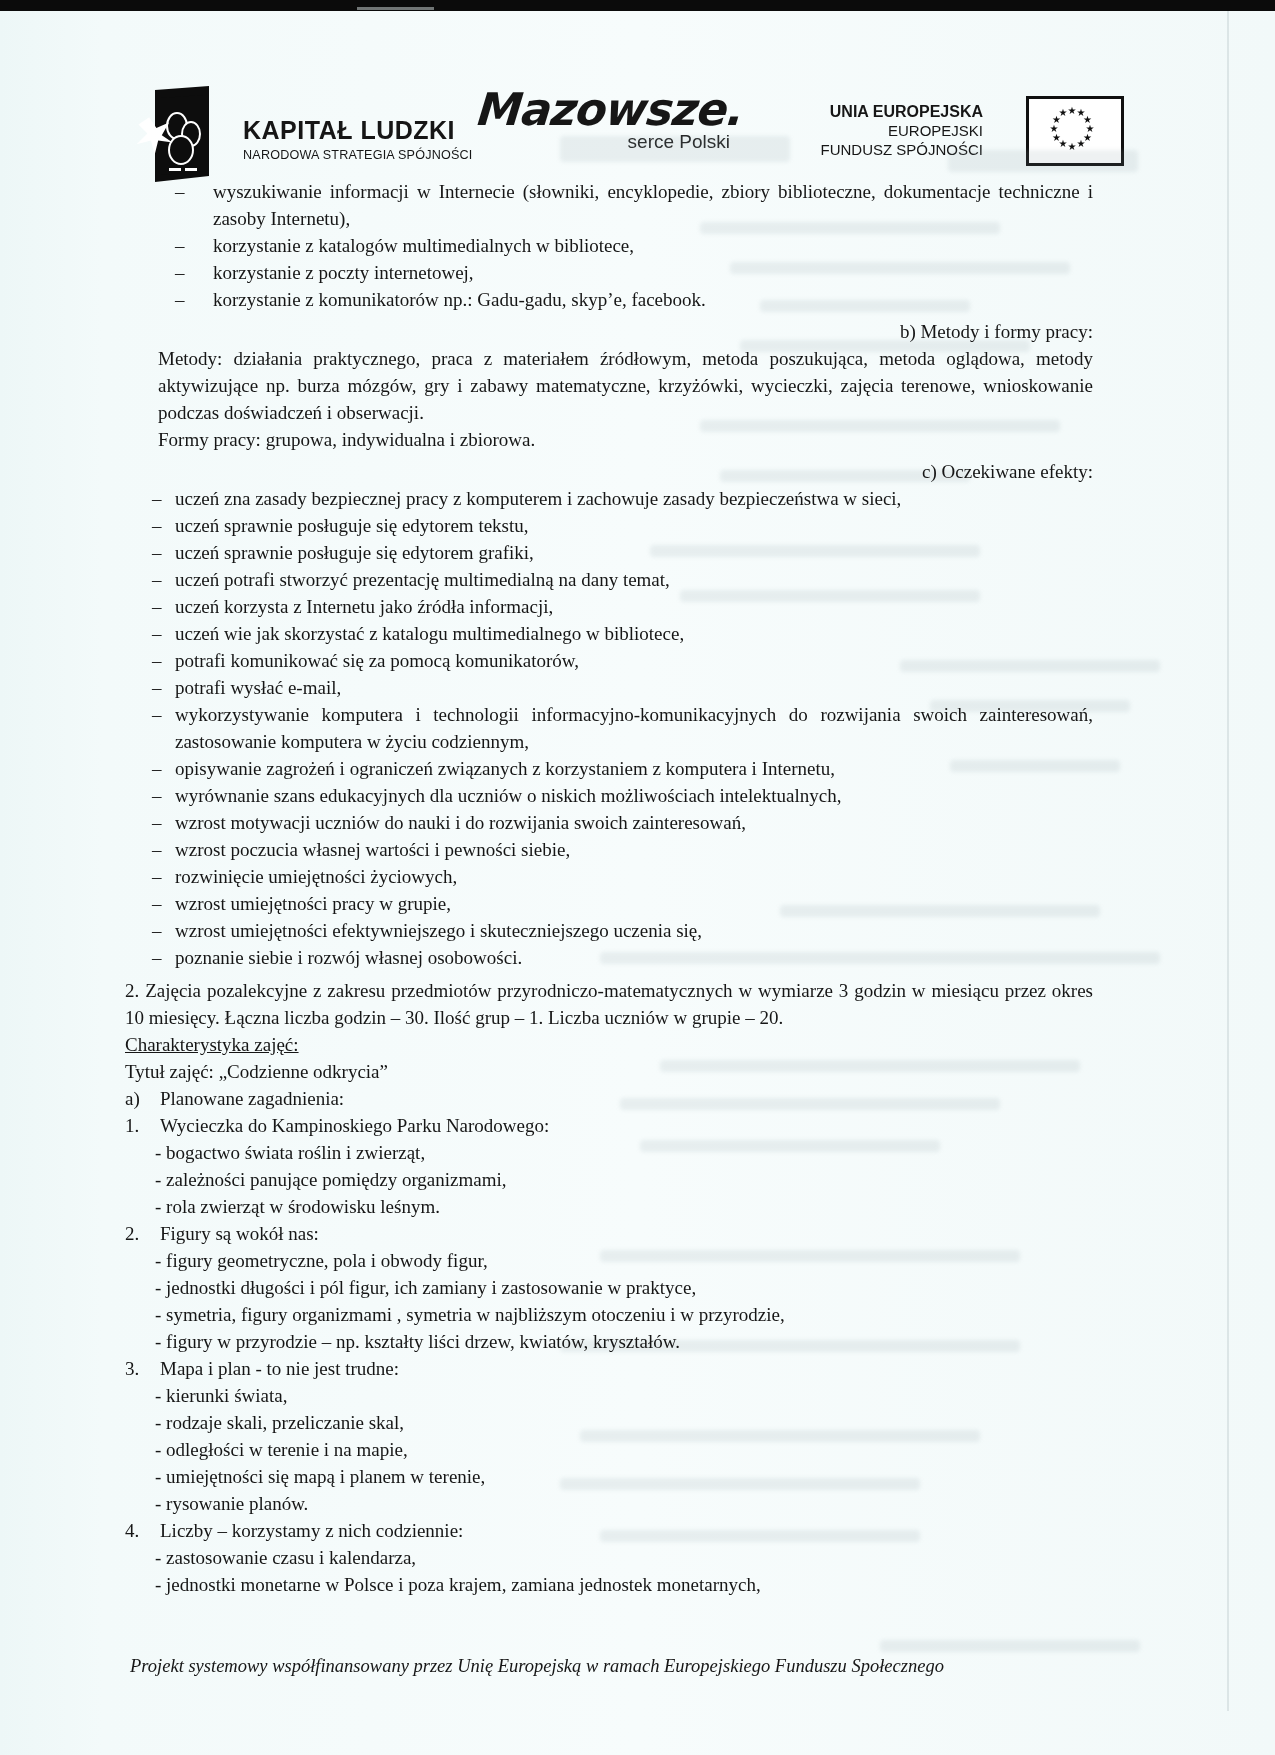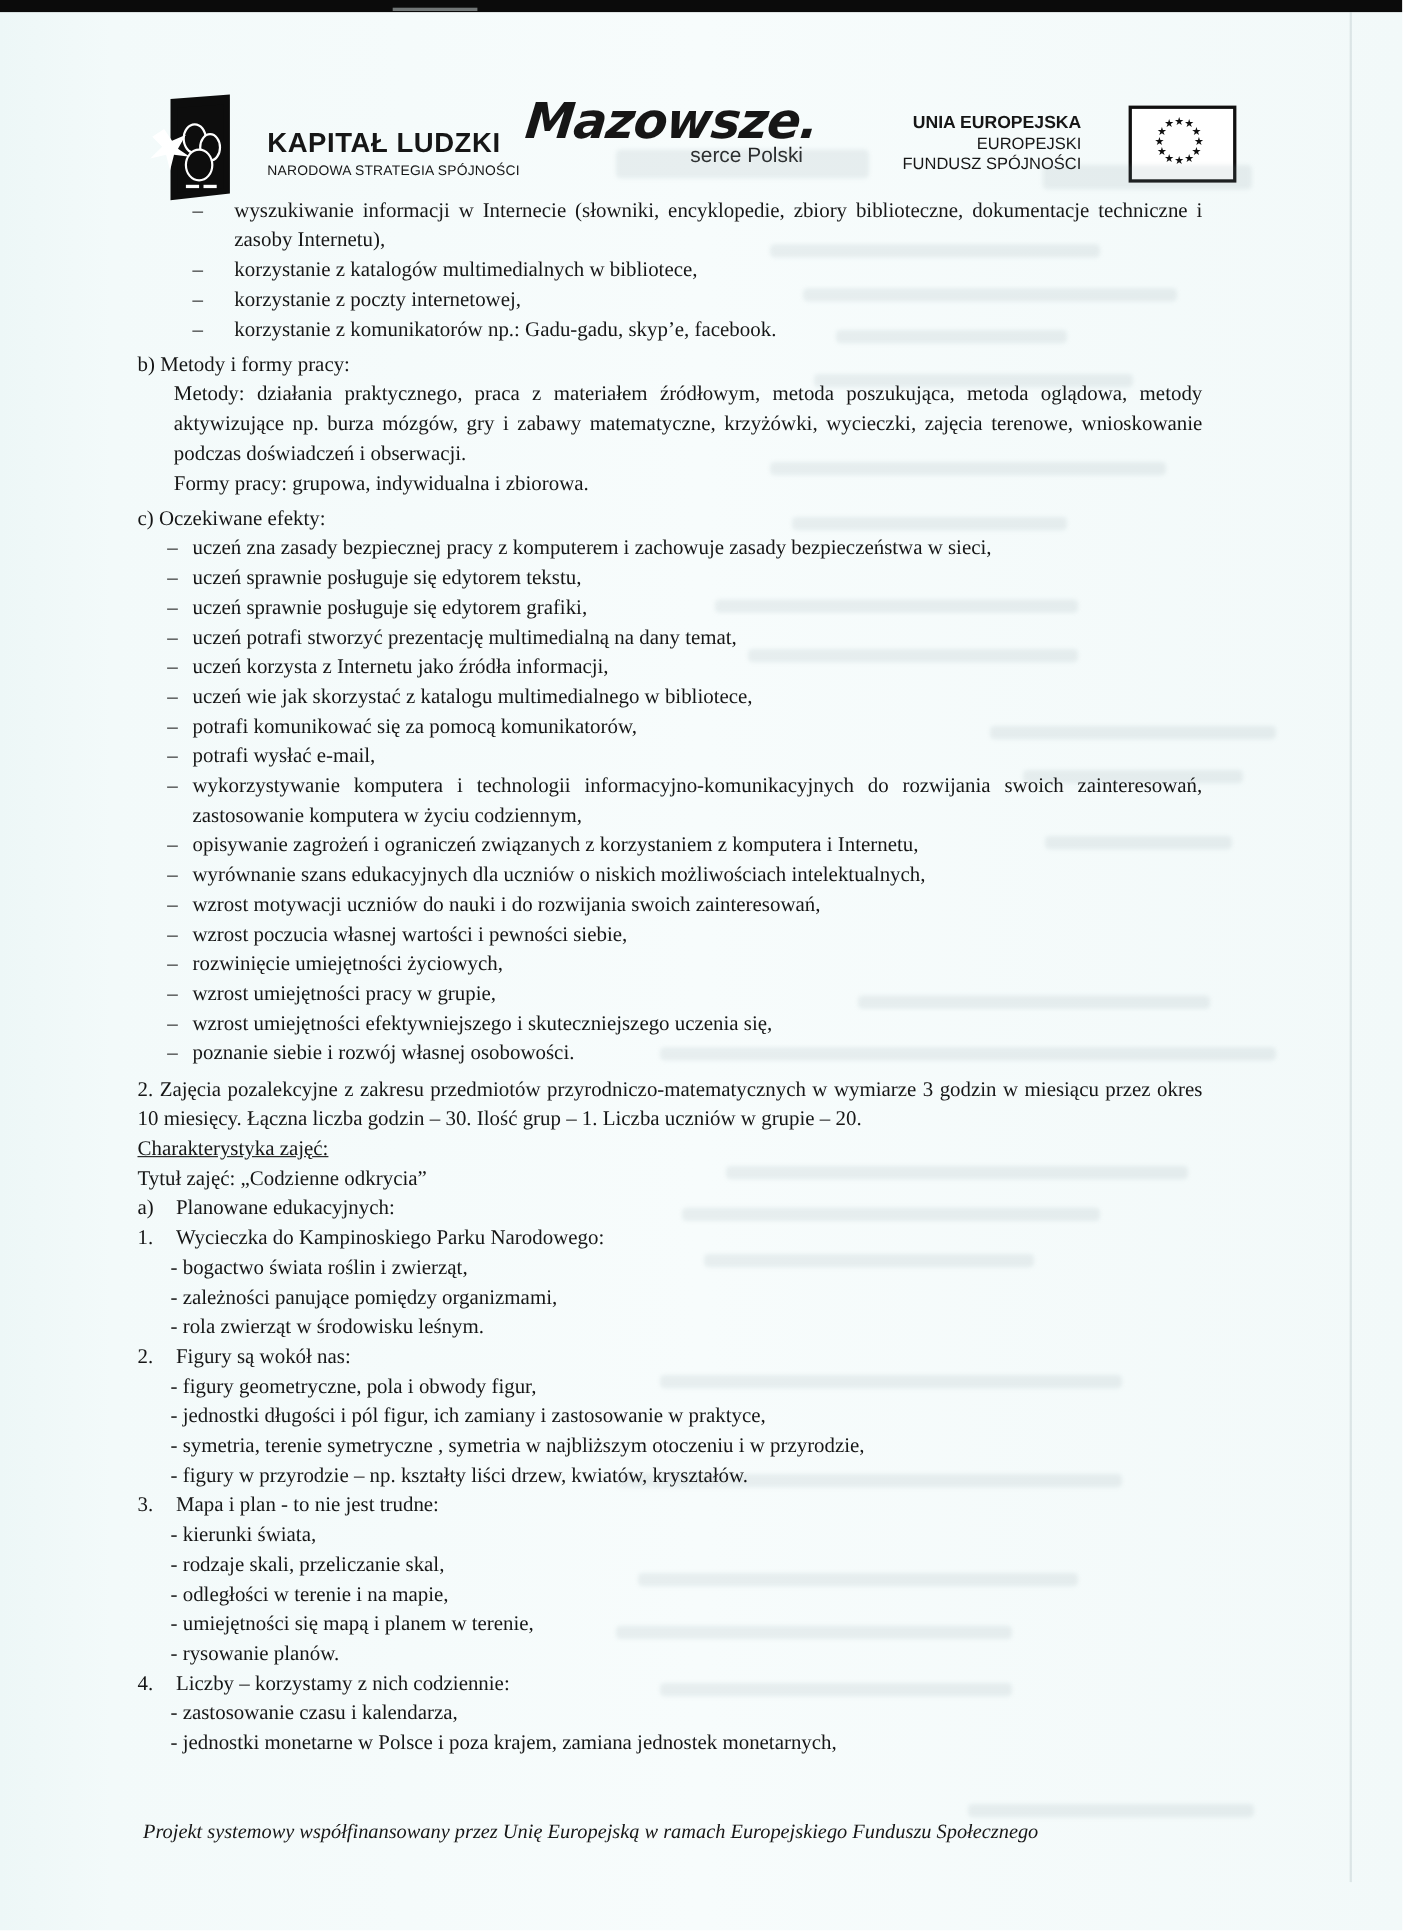--- a/index.html
+++ b/index.html
@@ -32,21 +32,21 @@
   .eu-flag { margin-left:20px; width:92px; height:64px; border:3px solid #101010; background:#fff; }
 
   
   .content { position:absolute; left:125px; top:178px; width:968px; font-size:19px; line-height:27px; z-index:2; }
   .li { position:relative; text-align:justify; }
   .li .dash { position:absolute; }
   .intro .li { padding-left:88px; }
   .intro .li .dash { left:50px; }
   .efekty .li { padding-left:50px; }
   .efekty .li .dash { left:27px; }
-  .h-section { margin-top:5px; }
+  .h-section { margin-top:5px;text-align:right; }
   .indent-para { padding-left:33px; text-align:justify; }
   .para2 { text-align:justify; margin-top:6px; }
   .underlined { text-decoration:underline; }
   .num-head { display:flex; }
   .num-head .marker { width:35px; flex:0 0 auto; }
   .sub-item { padding-left:30px; }
 
   
   .footer-text { position:absolute; left:130px; top:1656px; width:990px; text-align:left;
                  font-style:italic; font-size:18.5px; z-index:2; }
@@ -157,38 +157,38 @@
       <div class="li"><span class="dash">–</span><span>wzrost umiejętności efektywniejszego i skuteczniejszego uczenia się,</span></div>
       <div class="li"><span class="dash">–</span><span>poznanie siebie i rozwój własnej osobowości.</span></div>
     </div>
 
     <div class="para2">2. Zajęcia pozalekcyjne z zakresu przedmiotów przyrodniczo-matematycznych w wymiarze 3 godzin w miesiącu przez okres 10 miesięcy. Łączna liczba godzin – 30. Ilość grup – 1. Liczba uczniów w grupie – 20.</div>
     <div class="underlined">Charakterystyka zajęć:</div>
     <div>Tytuł zajęć: „Codzienne odkrycia”</div>
 
     <div class="num-head">
       <span class="marker">a)</span>
-      <span>Planowane edukacyjnych:</span>
+      <span>Planowane zagadnienia:</span>
     </div>
 
     <div class="num-head">
       <span class="marker">1.</span>
       <span>Wycieczka do Kampinoskiego Parku Narodowego:</span>
     </div>
     <div class="sub-item">- bogactwo świata roślin i zwierząt,</div>
     <div class="sub-item">- zależności panujące pomiędzy organizmami,</div>
     <div class="sub-item">- rola zwierząt w środowisku leśnym.</div>
 
     <div class="num-head">
       <span class="marker">2.</span>
       <span>Figury są wokół nas:</span>
     </div>
     <div class="sub-item">- figury geometryczne, pola i obwody figur,</div>
     <div class="sub-item">- jednostki długości i pól figur, ich zamiany i zastosowanie w praktyce,</div>
-    <div class="sub-item">- symetria, terenie symetryczne , symetria w najbliższym otoczeniu i w przyrodzie,</div>
+    <div class="sub-item">- symetria, figury organizmami , symetria w najbliższym otoczeniu i w przyrodzie,</div>
     <div class="sub-item">- figury w przyrodzie – np.  kształty liści drzew, kwiatów, kryształów.</div>
 
     <div class="num-head">
       <span class="marker">3.</span>
       <span>Mapa i plan - to nie jest trudne:</span>
     </div>
     <div class="sub-item">- kierunki świata,</div>
     <div class="sub-item">- rodzaje skali, przeliczanie skal,</div>
     <div class="sub-item">- odległości w terenie i na mapie,</div>
     <div class="sub-item">- umiejętności się mapą i planem w terenie,</div>

